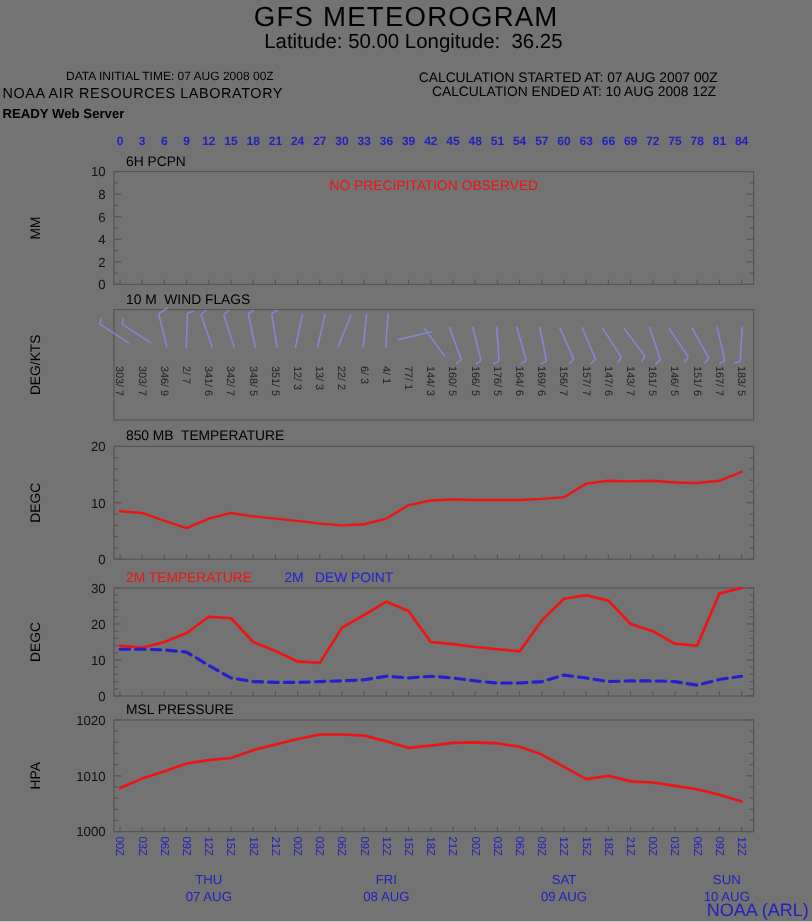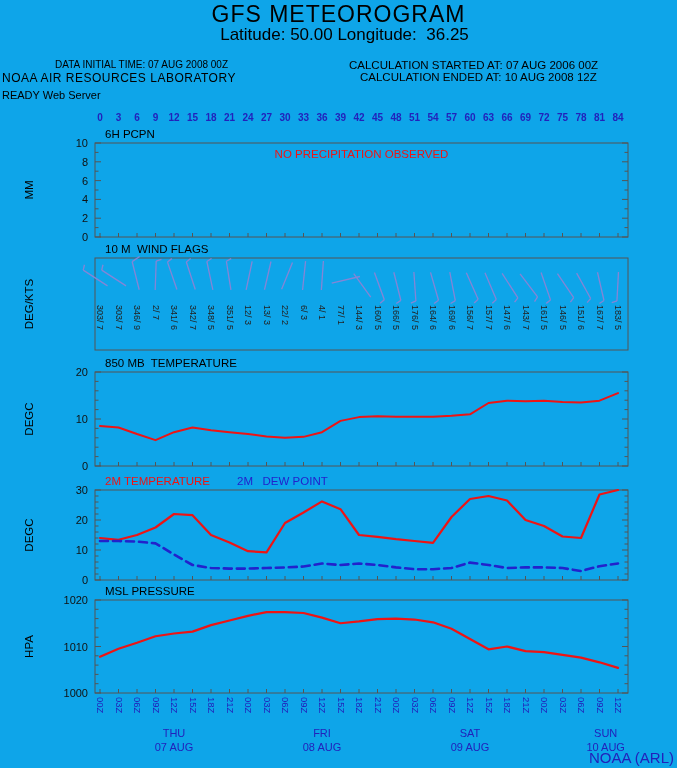--- a/index.html
+++ b/index.html
@@ -1,38 +1,38 @@
 <!DOCTYPE html>
 <html><head>
 <meta charset="utf-8">
 <style>
   html,body{margin:0;padding:0;background:#ffffff;}
-  .page{position:relative;width:677px;height:768px;background:#0ea5e9;overflow:hidden;
+  .page{position:relative;width:677px;height:768px;background:#737373;overflow:hidden;
         font-family:"Liberation Sans",sans-serif;color:#000;}
   .hdr{position:absolute;white-space:pre;}
   .title{left:0;right:0;text-align:center;top:1px;font-size:23px;letter-spacing:1px;}
   .subtitle{left:0;right:0;text-align:center;top:25px;font-size:17px;padding-left:12px;}
   .init{left:55px;top:59px;font-size:10px;}
   .lab{left:2px;top:71px;font-size:12px;letter-spacing:0.5px;}
-  .server{left:2px;top:89px;font-size:11px;}
+  .server{left:2px;top:89px;font-size:11px;font-weight:bold;}
   .calc1{left:349px;top:59px;font-size:11.5px;}
   .calc2{left:360px;top:71px;font-size:11.5px;}
   svg{position:absolute;left:0;top:0;}
   svg text{font-family:"Liberation Sans",sans-serif;}
 </style>
 </head>
 <body>
 
 <div class="page">
   <div class="hdr title">GFS METEOROGRAM</div>
   <div class="hdr subtitle">Latitude: 50.00 Longitude:&nbsp; 36.25</div>
   <div class="hdr init">DATA INITIAL TIME: 07 AUG 2008 00Z</div>
   <div class="hdr lab">NOAA AIR RESOURCES LABORATORY</div>
   <div class="hdr server">READY Web Server</div>
-  <div class="hdr calc1">CALCULATION STARTED AT: 07 AUG 2006 00Z</div>
+  <div class="hdr calc1">CALCULATION STARTED AT: 07 AUG 2007 00Z</div>
   <div class="hdr calc2">CALCULATION ENDED AT: 10 AUG 2008 12Z</div>
 
   <svg id="canvas" width="677" height="768" viewBox="0 0 677 768">
     <g id="g-hours">
         <text x="100" y="121" text-anchor="middle" font-size="10" font-weight="bold" fill="#2222bb">0</text>
         <text x="118.5" y="121" text-anchor="middle" font-size="10" font-weight="bold" fill="#2222bb">3</text>
         <text x="137" y="121" text-anchor="middle" font-size="10" font-weight="bold" fill="#2222bb">6</text>
         <text x="155.5" y="121" text-anchor="middle" font-size="10" font-weight="bold" fill="#2222bb">9</text>
         <text x="174" y="121" text-anchor="middle" font-size="10" font-weight="bold" fill="#2222bb">12</text>
         <text x="192.5" y="121" text-anchor="middle" font-size="10" font-weight="bold" fill="#2222bb">15</text>

